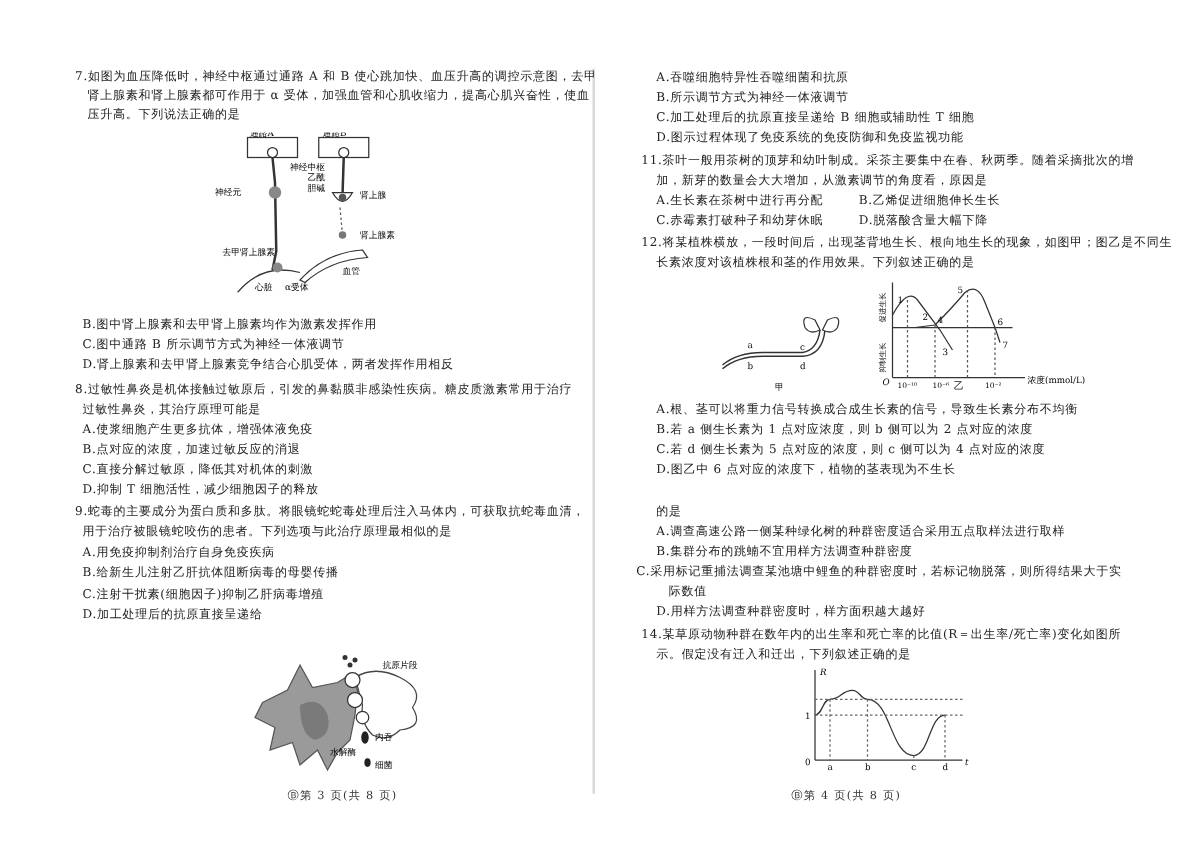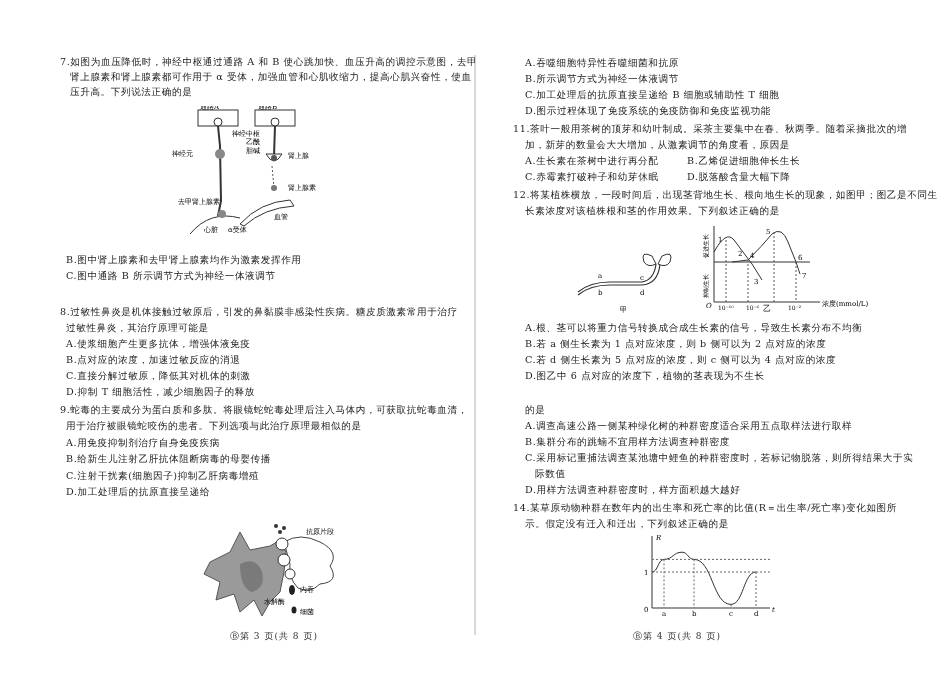--- a/index.html
+++ b/index.html
@@ -47,20 +47,21 @@
     <path d="M70 118 Q90 96 120 94 L124 100 Q94 102 74 120 Z" fill="#fff" stroke="#333"></path>
     <text x="104" y="113" font-size="7">血管</text>
     <path d="M20 128 Q40 104 70 112" fill="none" stroke="#333"></path>
     <circle cx="52" cy="108" r="4" fill="#888"></circle>
     <text x="34" y="126" font-size="7">心脏</text>
     <text x="58" y="126" font-size="7">α受体</text>
   </svg>
 
   <div class="line" style="top:254px;left:6px">B.图中肾上腺素和去甲肾上腺素均作为激素发挥作用</div>
   <div class="line" style="top:270px;left:6px">C.图中通路 B 所示调节方式为神经一体液调节</div>
+  <div class="line" style="top:286px;left:6px">D.肾上腺素和去甲肾上腺素竞争结合心肌受体，两者发挥作用相反</div>
 
   <div class="line" style="top:306px;left:0">8.过敏性鼻炎是机体接触过敏原后，引发的鼻黏膜非感染性疾病。糖皮质激素常用于治疗</div>
   <div class="line" style="top:322px;left:6px">过敏性鼻炎，其治疗原理可能是</div>
   <div class="line" style="top:338px;left:6px">A.使浆细胞产生更多抗体，增强体液免疫</div>
   <div class="line" style="top:354px;left:6px">B.点对应的浓度，加速过敏反应的消退</div>
   <div class="line" style="top:370px;left:6px">C.直接分解过敏原，降低其对机体的刺激</div>
   <div class="line" style="top:386px;left:6px">D.抑制 T 细胞活性，减少细胞因子的释放</div>
 
   <div class="line" style="top:404px;left:0">9.蛇毒的主要成分为蛋白质和多肽。将眼镜蛇蛇毒处理后注入马体内，可获取抗蛇毒血清，</div>
   <div class="line" style="top:420px;left:6px">用于治疗被眼镜蛇咬伤的患者。下列选项与此治疗原理最相似的是</div>
@@ -147,21 +148,21 @@
   <div class="line" style="top:303px;left:258px;font-size:8px">乙</div>
 
   <div class="line" style="top:322px;left:20px">A.根、茎可以将重力信号转换成合成生长素的信号，导致生长素分布不均衡</div>
   <div class="line" style="top:338px;left:20px">B.若 a 侧生长素为 1 点对应浓度，则 b 侧可以为 2 点对应的浓度</div>
   <div class="line" style="top:354px;left:20px">C.若 d 侧生长素为 5 点对应的浓度，则 c 侧可以为 4 点对应的浓度</div>
   <div class="line" style="top:370px;left:20px">D.图乙中 6 点对应的浓度下，植物的茎表现为不生长</div>
 
   <div class="line" style="top:404px;left:20px">的是</div>
   <div class="line" style="top:420px;left:20px">A.调查高速公路一侧某种绿化树的种群密度适合采用五点取样法进行取样</div>
   <div class="line" style="top:436px;left:20px">B.集群分布的跳蝻不宜用样方法调查种群密度</div>
-  <div class="line" style="top:452px;left:20px">C.采用标记重捕法调查某池塘中鲤鱼的种群密度时，若标记物脱落，则所得结果大于实</div>
+  <div class="line" style="top:452px;left:4px">C.采用标记重捕法调查某池塘中鲤鱼的种群密度时，若标记物脱落，则所得结果大于实</div>
   <div class="line" style="top:468px;left:30px">际数值</div>
   <div class="line" style="top:484px;left:20px">D.用样方法调查种群密度时，样方面积越大越好</div>
 
   <div class="line" style="top:502px;left:8px">14.某草原动物种群在数年内的出生率和死亡率的比值(R＝出生率/死亡率)变化如图所</div>
   <div class="line" style="top:518px;left:20px">示。假定没有迁入和迁出，下列叙述正确的是</div>
 
   <svg id="chart-r" style="position:absolute;left:125px;top:532px" width="150" height="86" viewBox="0 0 150 86">
     <line x1="22" y1="76" x2="140" y2="76" stroke="#333"></line>
     <line x1="22" y1="76" x2="22" y2="4" stroke="#333"></line>
     <g id="r-marks">

